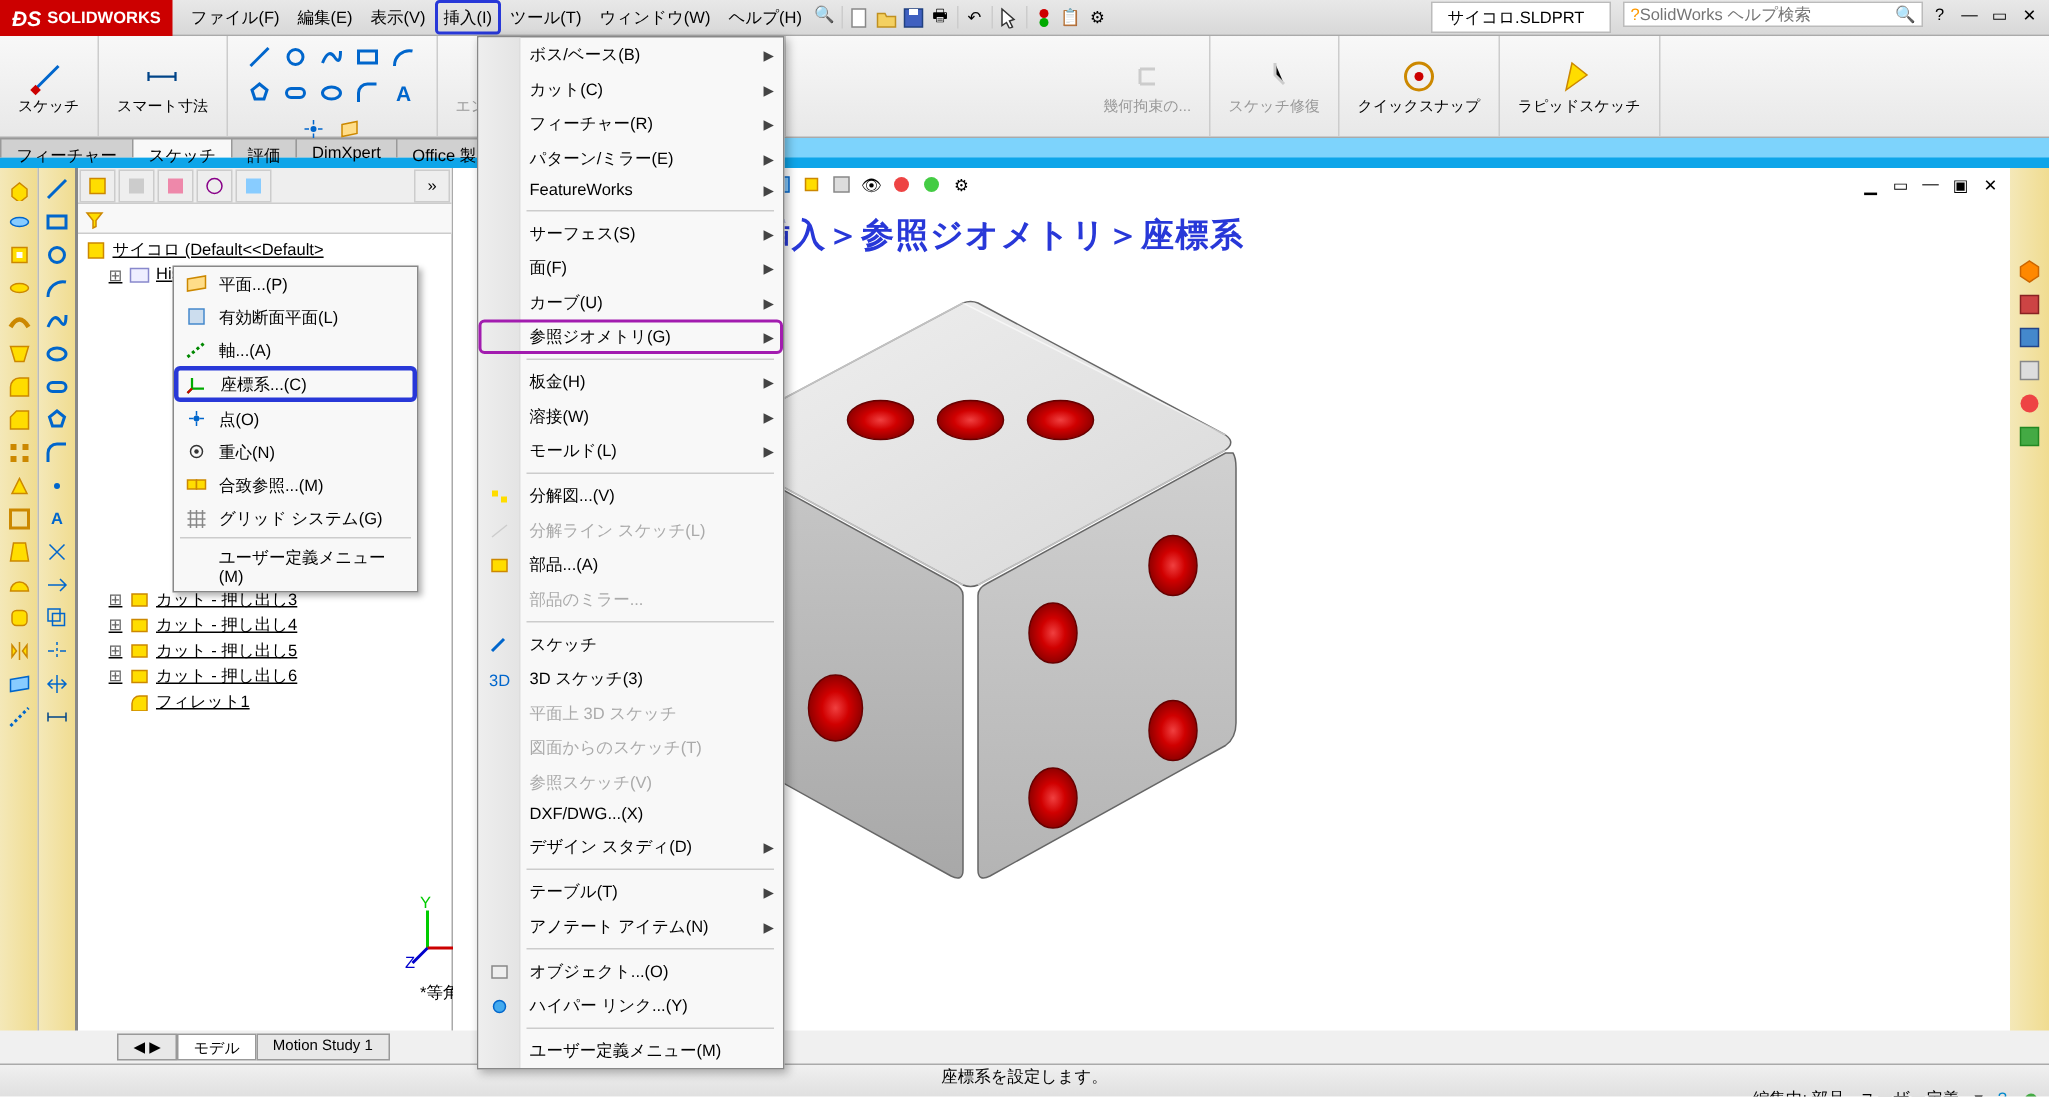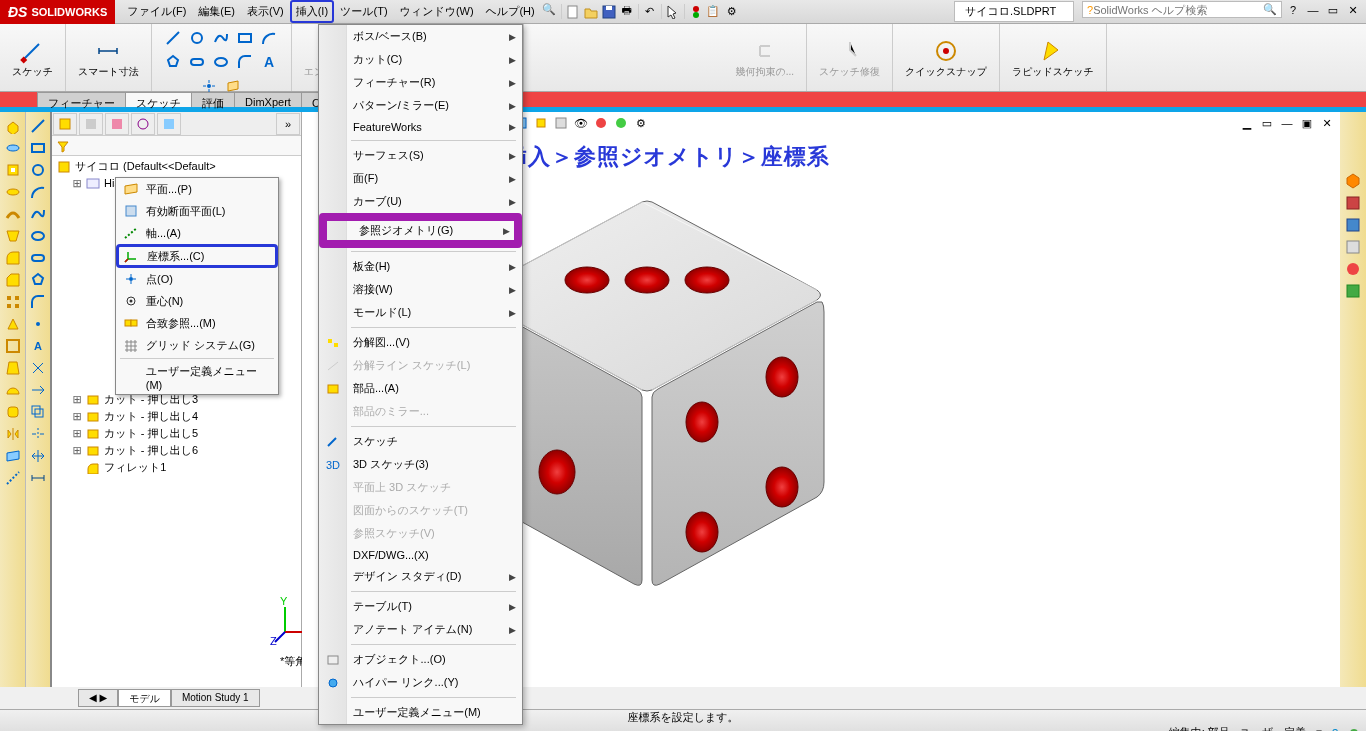--- a/index.html
+++ b/index.html
@@ -22,51 +22,51 @@
 .ribbon { height: 68px; background: linear-gradient(#f8f8f8,#e8e8e8); border-bottom: 1px solid #aaa; display: flex; }
 .ribbon-group { display: flex; flex-direction: column; align-items: center; padding: 2px 8px; border-right: 1px solid #ccc; justify-content: center; }
 .ribbon-group.small { flex-direction: row; flex-wrap: wrap; width: 140px; align-content: flex-start; }
 .ribbon-btn-lg { display: flex; flex-direction: column; align-items: center; padding: 2px 4px; gap: 2px; }
 .ribbon-btn-lg .ic { width: 26px; height: 26px; }
 .ribbon-btn-sm { width: 22px; height: 22px; display: inline-flex; align-items: center; justify-content: center; margin: 1px; }
 .ribbon-lbl { font-size: 10px; text-align: center; line-height: 1.1; }
 .grey { color: #999; }
 
 
-.tabstrip { height: 20px; background: #ef4444; display: flex; border-bottom: 5px solid #0ea5e9; padding-left: 37px; }
+.tabstrip { height: 20px; background: #7dd3fc; display: flex; border-bottom: 7px solid #0ea5e9; }
 .tab { padding: 3px 10px; border: 1px solid #999; border-bottom: none; background: #d0d0d0; margin-right: -1px; font-size: 11px; }
 .tab.active { background: #f8f8f8; }
 
 
 .main { display: flex; height: 575px; position: relative; }
 .side-toolbar { width: 26px; background: linear-gradient(90deg,#f4e8b8,#f0dc90); border-right: 1px solid #bbb; display: flex; flex-direction: column; padding-top: 4px; gap: 2px; align-items: center; }
 .side-toolbar .tb { width: 20px; height: 20px; display: flex; align-items: center; justify-content: center; }
 
 .feature-panel { width: 250px; background: #fff; border-right: 1px solid #aaa; display: flex; flex-direction: column; }
 .fm-tabs { height: 24px; display: flex; background: #eee; border-bottom: 1px solid #ccc; }
 .fm-tab { width: 24px; height: 22px; border: 1px solid #ccc; display: flex; align-items: center; justify-content: center; margin: 1px; }
 .fm-filter { height: 20px; border-bottom: 1px solid #ccc; display: flex; align-items: center; padding-left: 4px; background: #f8f8f8;}
 .fm-tree { flex: 1; overflow: auto; padding: 2px; }
-.tree-item { display: flex; align-items: center; padding: 1px 2px; gap: 3px; white-space: nowrap; }
+.tree-item { display: flex; align-items: center; padding: 1px 2px; gap: 3px; white-space: nowrap; text-decoration: underline; }
 .tree-item .exp { width: 10px; text-align: center; color: #666; }
 .tree-item .ic { width: 16px; height: 14px; display: inline-flex; align-items: center; justify-content: center; }
 .indent1 { padding-left: 18px; }
 .submenu-panel { position: absolute; left: 115px; top: 65px; width: 164px; background: #f8f8f8; border: 1px solid #888; box-shadow: 2px 2px 4px rgba(0,0,0,0.3); z-index: 20; }
 .sm-item { display: flex; align-items: center; padding: 3px 6px; gap: 6px; }
 .sm-item.highlighted { border: 3px solid #2838d8; border-radius: 4px; padding: 1px 4px; }
 .sm-sep { height: 1px; background: #ccc; margin: 2px 4px; }
 .sm-ic { width: 18px; height: 16px; display: inline-flex; align-items: center; justify-content: center; }
 
 
 .insert-menu { position: absolute; left: 318px; top: 24px; width: 205px; background: #f8f8f8; border: 1px solid #888; box-shadow: 2px 2px 6px rgba(0,0,0,0.3); z-index: 30; }
 .im-iconcol { width: 28px; background: linear-gradient(90deg,#eee,#e4e4e4); position: absolute; left: 0; top: 0; bottom: 0; border-right: 1px solid #ddd; }
 .im-item { display: flex; align-items: center; padding: 4px 6px 4px 34px; position: relative; }
 .im-item .arrow { margin-left: auto; color: #444; font-size: 9px; }
 .im-item.disabled { color: #aaa; }
-.im-item.highlighted { border: 8px solid #a21caf; border-radius: 4px; padding: 2px 4px 2px 32px; }
+.im-item.highlighted { border: 2px solid #a21caf; border-radius: 4px; padding: 2px 4px 2px 32px; }
 .im-sep { height: 1px; background: #ccc; margin: 3px 6px 3px 32px; }
 .im-ic { position: absolute; left: 5px; width: 18px; height: 16px; display: flex; align-items: center; justify-content: center; }
 
 
 .gfx { flex: 1; background: #fff; position: relative; }
 .annotation-text { position: absolute; left: 40px; top: 30px; font-size: 22px; color: #2838d8; font-weight: bold; font-family: "Meiryo", sans-serif; letter-spacing: 1px; }
 .view-toolbar { position: absolute; left: 150px; top: 2px; display: flex; gap: 2px; }
 .dice { position: absolute; left: 120px; top: 60px; }
 
 .right-sidebar { width: 26px; background: linear-gradient(90deg,#f4e8b8,#f0dc90); display: flex; flex-direction: column; align-items: center; padding-top: 60px; gap: 4px; }

